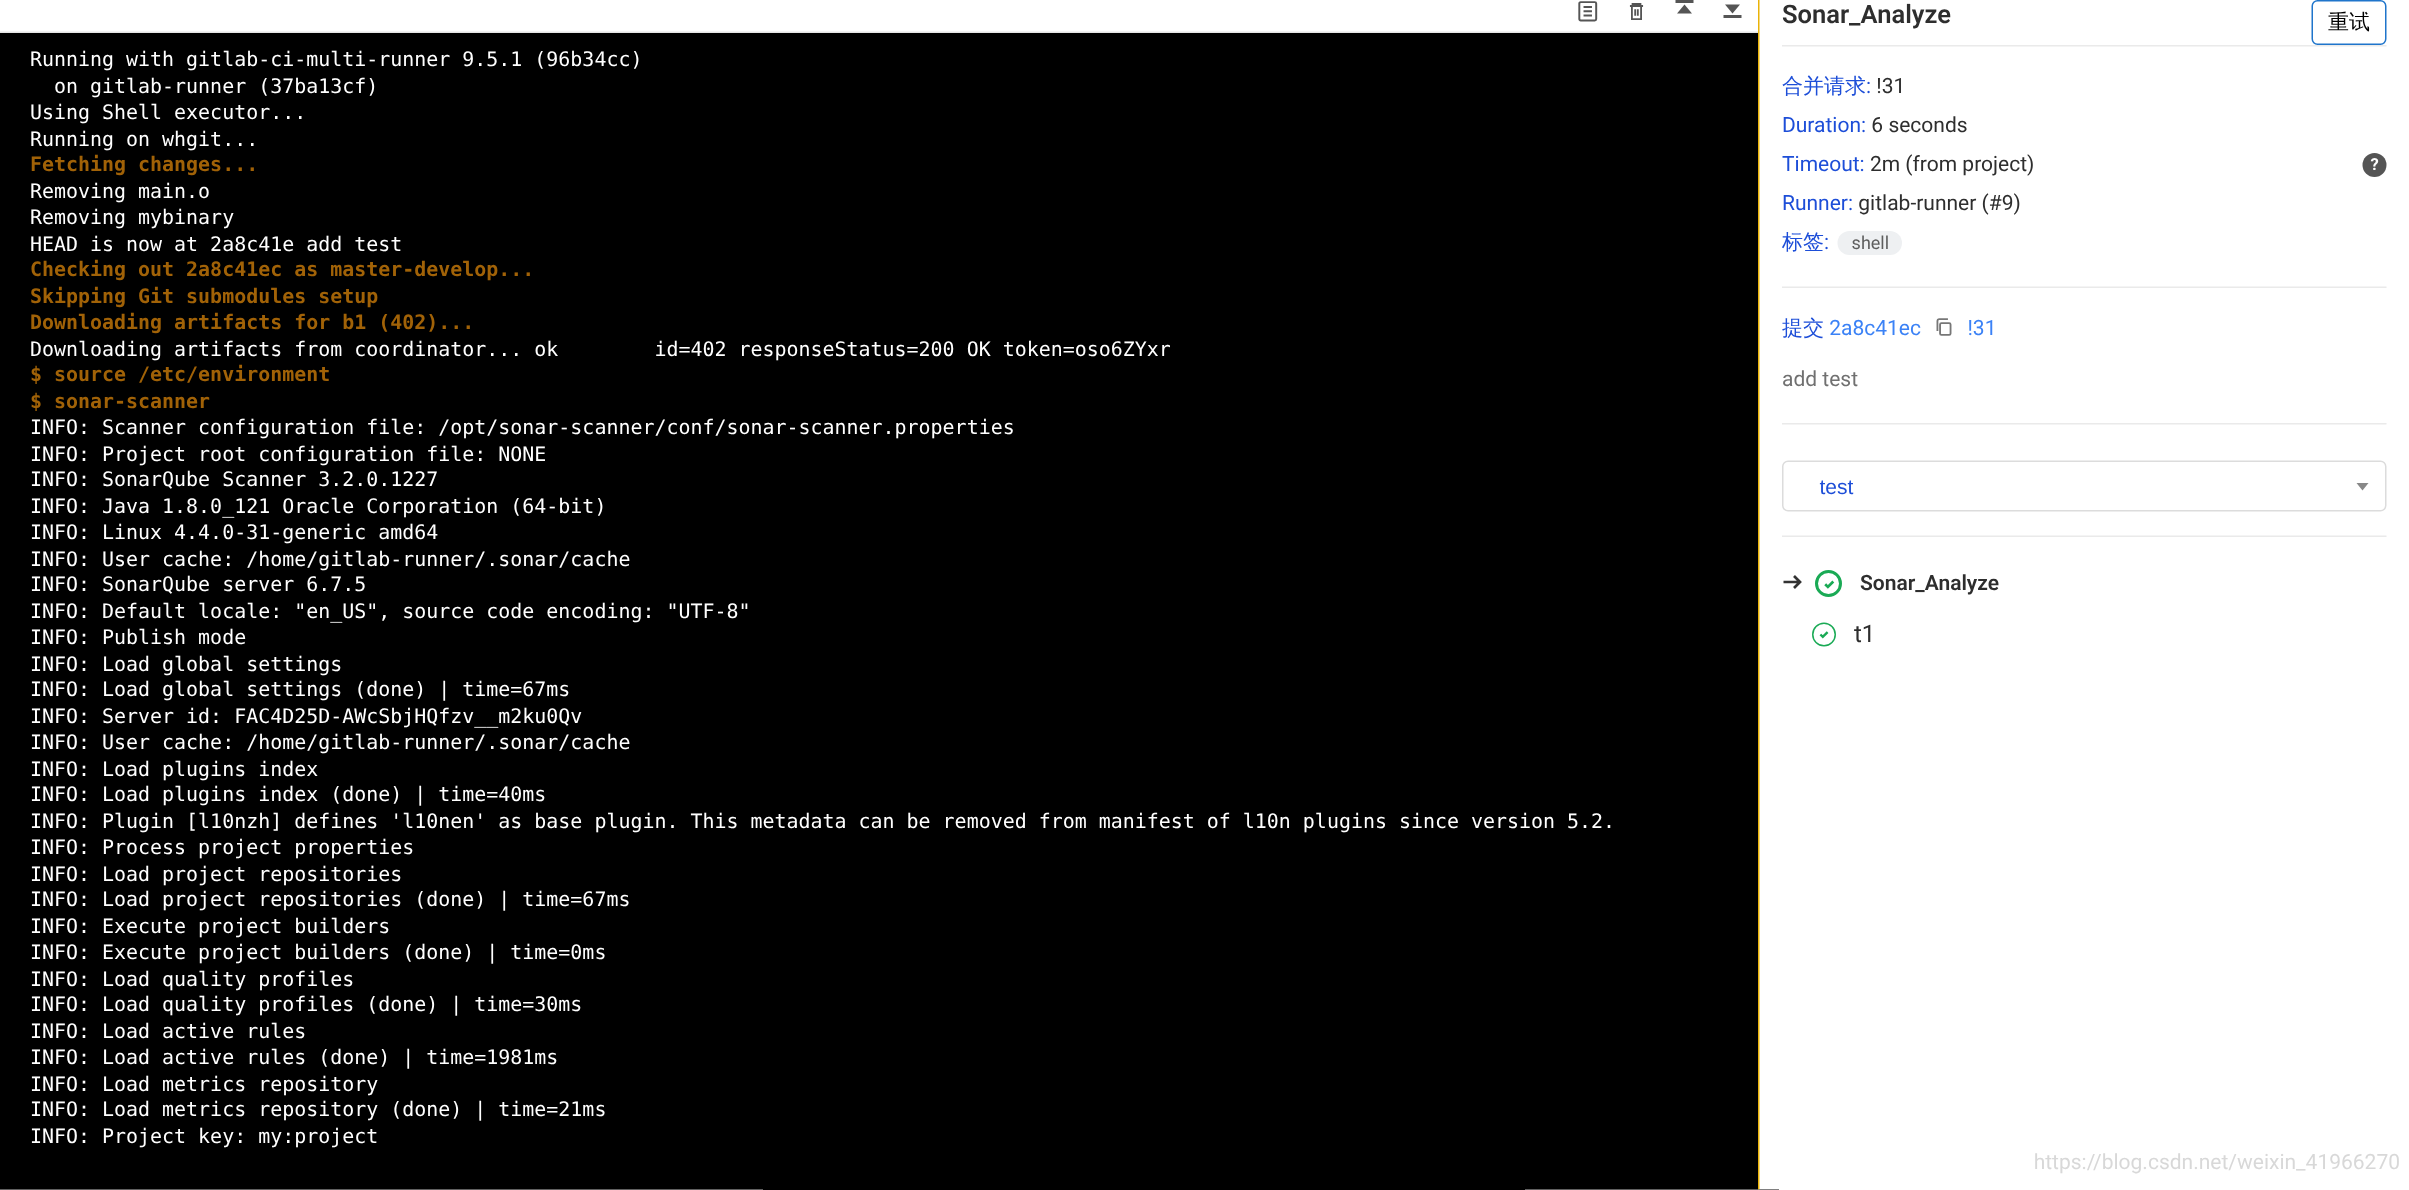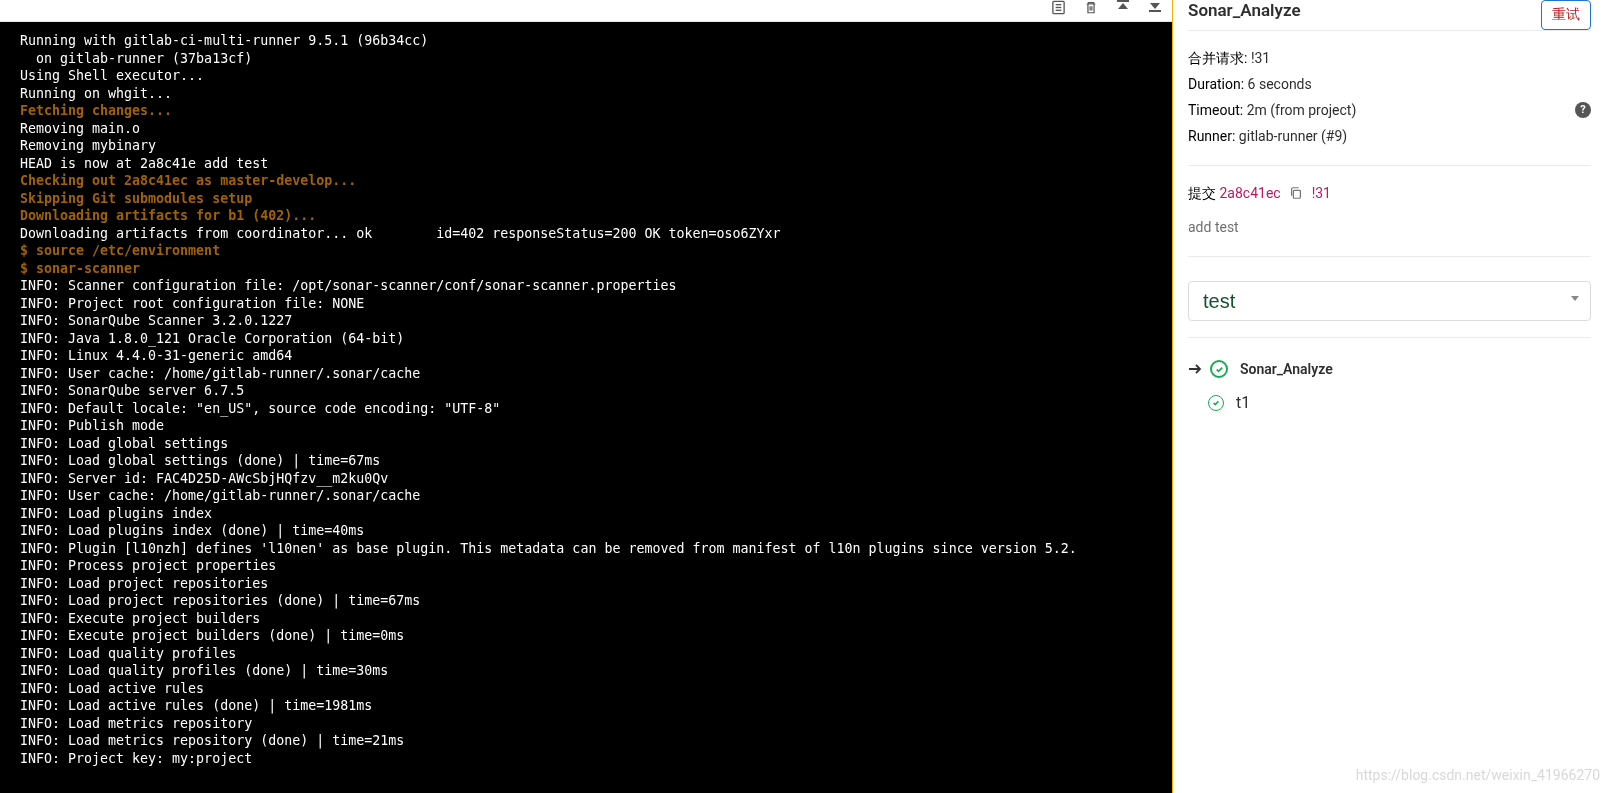--- a/index.html
+++ b/index.html
@@ -49,36 +49,36 @@
 }
 .side-head {
   display: flex;
   justify-content: space-between;
   align-items: flex-start;
   padding-top: 0;
 }
 .job-title { font-weight: 600; font-size: 17px; }
 .retry-btn {
   border: 1px solid #1f75cb;
-  color: #b91c1c;
+  color: #000000;
   background: #fff;
   border-radius: 4px;
   padding: 5px 10px;
   font-size: 14px;
   cursor: pointer;
   font-family: inherit;
 }
 .block {
   border-top: 1px solid #eaeaea;
   padding: 14px 0 16px 0;
   line-height: 26px;
 }
 .block:first-of-type { margin-top: 14px; }
-.lbl { color: #000000; }
-.link { color: #be185d; text-decoration: none; cursor: pointer; margin-top: 36px; }
+.lbl { color: #1d4ed8; }
+.link { color: #3b82f6; text-decoration: none; cursor: pointer; margin-top: 36px; }
 .tag-chip {
   background: #eef0f2;
   color: #5e5e5e;
   border-radius: 10px;
   padding: 1px 9px;
   font-size: 12px;
   margin-left: 6px;
 }
 .help {
   float: right;
@@ -103,23 +103,23 @@
   align-items: center; justify-content: center;
   vertical-align: -4px;
   margin-right: 4px;
 }
 .status-ic.sm { width: 16px; height: 16px; border-width: 1.5px; vertical-align: -3px; }
 .status-ic svg { display: block; }
 .stage-sel {
   width: 100%;
   border: 1px solid #dcdcdc;
   border-radius: 4px;
-  padding: 8px 14px;
-  font-size: 20px;
-  color: #14532d;
+  padding: 8px 24px;
+  font-size: 14px;
+  color: #1d4ed8;
   background: #fff;
   appearance: none;
   cursor: pointer;
 }
 .stage-wrap { position: relative; margin-top: 10px; }
 .stage-wrap::after {
   content: "";
   position: absolute;
   right: 12px; top: 15px;
   border-left: 4px solid transparent;
@@ -228,20 +228,21 @@
   </div>
 
   <div class="block">
     <div><span class="lbl">合并请求:</span> <span>!31</span></div>
     <div><span class="lbl">Duration:</span> <span>6 seconds</span></div>
     <div>
       <span class="help">?</span>
       <span class="lbl">Timeout:</span> <span>2m (from project)</span>
     </div>
     <div><span class="lbl">Runner:</span> <span>gitlab-runner (#9)</span></div>
+    <div><span class="lbl">标签:</span><span class="tag-chip">shell</span></div>
   </div>
 
   <div class="block">
     <div>
       <span class="lbl">提交</span>
       <a class="link">2a8c41ec</a>
       <span class="copy-ic">
         <svg width="14" height="14" viewBox="0 0 16 16" fill="none" stroke="#777" stroke-width="1.4">
             <rect x="5" y="5" width="8" height="9" rx="1"></rect>
             <path d="M3 11V3.5A1.5 1.5 0 0 1 4.5 2H11"></path>

